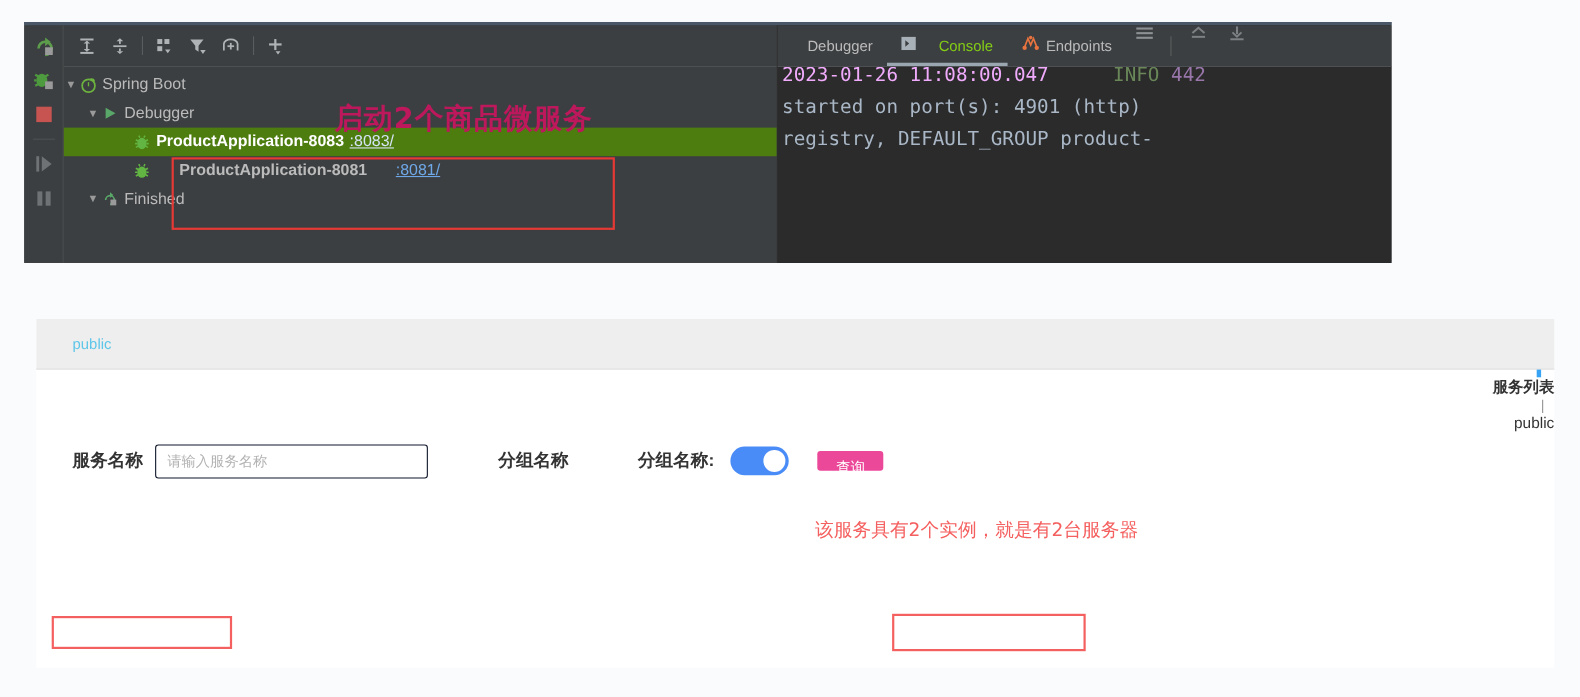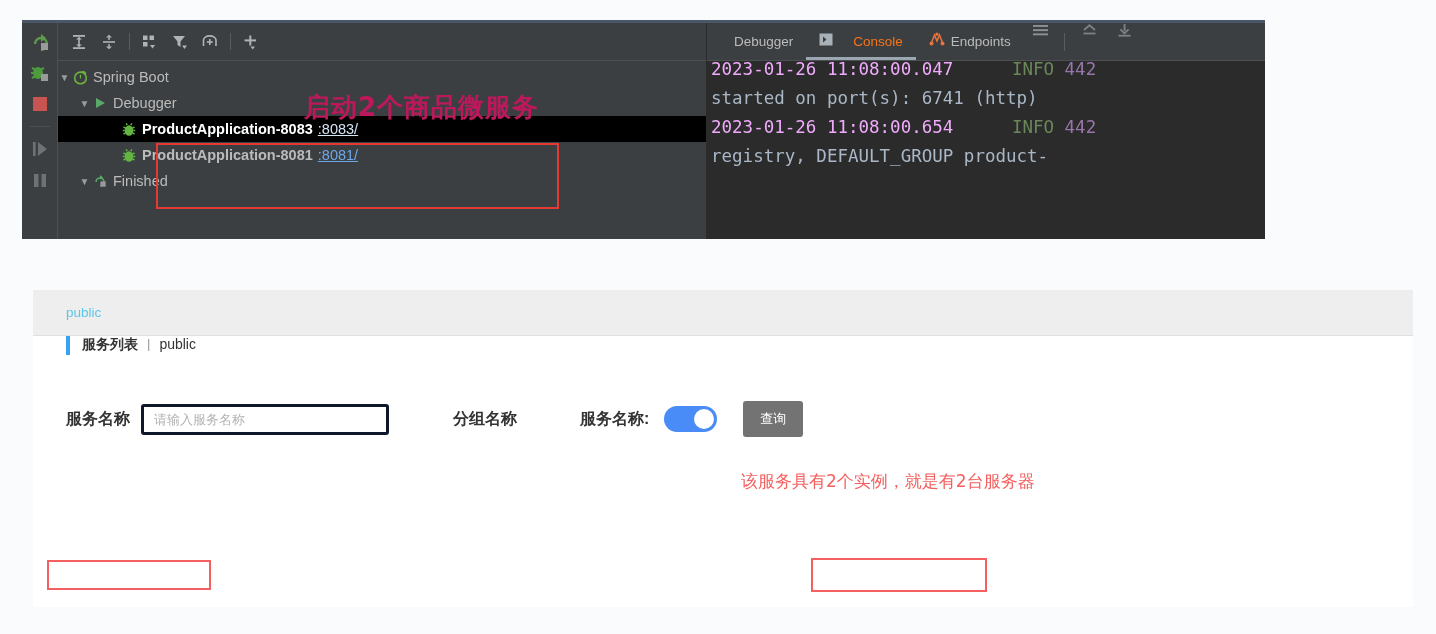--- a/index.html
+++ b/index.html
@@ -39,35 +39,35 @@
   #tree-toolbar{
     height:37px;display:flex;align-items:center;gap:0px;
     padding-left:6px;background:#3c3f41;
     border-bottom:1px solid #4d5052;
   }
   .tb-btn{width:30px;height:26px;display:flex;align-items:center;justify-content:center;}
   .tb-sep{width:1px;height:17px;background:#5a5d5f;margin:0 5px;}
 
   #tree{flex:1;background:#3c3f41;position:relative;padding-top:3px;font-size:14.5px;}
   .tree-row{height:26px;display:flex;align-items:center;color:#bbbbbb;white-space:nowrap;}
-  .tree-row.selected{background:#000000;color:#ffffff;text-align:right;}
+  .tree-row.selected{background:#4d7c0f;color:#ffffff;text-align:right;}
   .tw{width:13px;display:inline-block;text-align:center;color:#9a9a9a;font-size:10px;}
   .node-ico{width:18px;display:inline-flex;align-items:center;justify-content:center;margin-right:4px;}
   .bold{font-weight:bold;}
   .port-link{color:#6fa8e8;text-decoration:underline;margin-left:5px;}
   .port-link.sel{color:#d6e4f7;}
 
   
   #console-side{flex:1;display:flex;flex-direction:column;min-width:0;background:#2b2b2b;}
   #console-tabs{
     height:37px;display:flex;align-items:center;gap:0;background:#3c3f41;
     padding-left:14px;border-bottom:1px solid #4d5052;color:#bbbbbb;font-size:13.5px;
   }
   .ctab{display:flex;align-items:flex-start;gap:6px;padding:0 13px;height:37px;line-height:37px;}
-  .ctab.active{color:#f97316;box-shadow:inset 0 -3px 0 #9aa7b0;gap:20px;}
+  .ctab.active{color:#84cc16;box-shadow:inset 0 -3px 0 #9aa7b0;gap:20px;}
   .ctab-sep{width:1px;height:18px;background:#5a5d5f;margin:0 7px;}
   #console-body{
     flex:1;background:#2b2b2b;overflow:hidden;
     font-family:"DejaVu Sans Mono","Liberation Mono",monospace;
     font-size:17.5px;line-height:29px;color:#a9b7c6;
     padding-left:4px;padding-top:1px;white-space:nowrap;
   }
   .log-ts{color:#f0abfc;}
   .log-lvl{color:#6a8759;margin-left:48px;}
   .log-pid{color:#9876aa;}
@@ -93,48 +93,48 @@
     background:#ffffff;
     font-size:13px;color:#333;
   }
   #ns-bar{
     height:45px;background:#eeeeee;border-bottom:1px solid #e0e0e0;
     display:flex;align-items:center;padding-left:33px;
   }
   #ns-bar .ns-name{color:#5ec6e8;font-size:13.5px;}
 
   #page-title{
-    height:56px;display:flex;align-items:flex-start;padding-left:33px;
+    height:56px;display:flex;align-items:flex-end;padding-left:33px;flex-direction:column;
   }
   #page-title .accent{width:4px;height:19px;background:#36a3f5;margin-right:12px;}
   #page-title .t1{font-weight:bold;font-size:14px;color:#333;}
   #page-title .tsep{margin:0 9px;color:#999;font-weight:normal;}
   #page-title .t2{font-size:14px;color:#333;}
 
   #filter-row{
     height:54px;display:flex;align-items:center;padding-left:33px;gap:0;
   }
   .flabel{font-weight:bold;font-size:16px;color:#333;margin-right:11px;}
   .finput{
-    width:248px;height:31px;border:3px solid #0f172a;border-radius:3px;
+    width:248px;height:31px;border:1px solid #0f172a;border-radius:3px;
     background:#fff;font-size:13px;color:#333;padding:0 10px;box-sizing:border-box;
     outline:none;
   }
   .finput::placeholder{color:#b3b3b3;}
   .gap-lg{width:64px;}
   .gap-md{width:52px;}
   .switch{
     width:53px;height:26px;border-radius:13px;background:#4a8cf7;
     position:relative;display:inline-block;margin-left:4px;
   }
   .switch .knob{
     position:absolute;right:3px;top:3px;width:20px;height:20px;border-radius:50%;background:#fff;
   }
   .btn-query{
-    margin-left:26px;height:36px;padding:0 17px;background:#737373;color:#fff;
+    margin-left:26px;height:18px;padding:0 17px;background:#ec4899;color:#fff;
     border:none;border-radius:3px;font-size:13px;line-height:30px;
     font-family:"Liberation Sans",sans-serif;cursor:pointer;
   }
 
   #ann-instances{
     position:absolute;left:741px;top:470px;
     color:#f4605f;font-size:17px;font-weight:normal;
     font-family:"DejaVu Sans","Liberation Sans",sans-serif;z-index:20;
   }
 
@@ -270,21 +270,21 @@
               <svg width="14" height="15" viewBox="0 0 14 15">
                 <ellipse cx="7" cy="8.5" rx="4.2" ry="5.2" fill="#62b543"></ellipse>
                 <path d="M1.5 5 L4 6.4 M1.5 12 L4 10.6 M12.5 5 L10 6.4 M12.5 12 L10 10.6 M0.8 8.6 L2.8 8.6 M11.2 8.6 L13.2 8.6" stroke="#62b543" stroke-width="1.5"></path>
                 <path d="M5.2 3.2 L4.2 1.3 M8.8 3.2 L9.8 1.3" stroke="#62b543" stroke-width="1.4"></path>
               </svg>
             </span>
             <span class="bold">ProductApplication-8083</span>
             <span class="port-link sel">:8083/</span>
           </div>
 
-          <div class="tree-row" style="padding-left:62px;">
+          <div class="tree-row" style="padding-left:62px;gap:21px;">
             <span class="node-ico">
               <svg width="14" height="15" viewBox="0 0 14 15">
                 <ellipse cx="7" cy="8.5" rx="4.2" ry="5.2" fill="#62b543"></ellipse>
                 <path d="M1.5 5 L4 6.4 M1.5 12 L4 10.6 M12.5 5 L10 6.4 M12.5 12 L10 10.6 M0.8 8.6 L2.8 8.6 M11.2 8.6 L13.2 8.6" stroke="#62b543" stroke-width="1.5"></path>
                 <path d="M5.2 3.2 L4.2 1.3 M8.8 3.2 L9.8 1.3" stroke="#62b543" stroke-width="1.4"></path>
               </svg>
             </span>
             <span class="bold">ProductApplication-8081</span>
             <span class="port-link">:8081/</span>
           </div>
@@ -351,26 +351,21 @@
           </div>
         </div>
 
         <div id="console-body">
           <div class="log-line log-clip">
             <span class="log-ts">2023-01-26 11:08:00.047</span>
             <span class="log-lvl">INFO</span>
             <span class="log-pid">442</span>
           </div>
           <div class="log-line">
-            <span class="log-txt">started on port(s): 6741 (http)</span>
-          </div>
-          <div class="log-line">
-            <span class="log-ts">2023-01-26 11:08:00.654</span>
-            <span class="log-lvl">INFO</span>
-            <span class="log-pid">442</span>
+            <span class="log-txt">started on port(s): 4901 (http)</span>
           </div>
           <div class="log-line">
             <span class="log-txt">registry, DEFAULT_GROUP product-</span>
           </div>
         </div>
       </div>
 
     </div>
   </div>
 </div>
@@ -390,21 +385,21 @@
     <span class="tsep">|</span>
     <span class="t2">public</span>
   </div>
 
   <div id="filter-row">
     <span class="flabel">服务名称</span>
     <input class="finput" value="" placeholder="请输入服务名称" style="">
     <span class="gap-lg"></span>
     <span class="flabel">分组名称</span>
     <span class="gap-md"></span>
-    <span class="flabel">服务名称:</span>
+    <span class="flabel">分组名称:</span>
     <span class="switch">
       <span class="knob"></span>
     </span>
     <button class="btn-query">查询</button>
   </div>
 
 </div>
 
 <div id="ann-instances">该服务具有2个实例，就是有2台服务器</div>
 <div id="ann-box-svc"></div>

